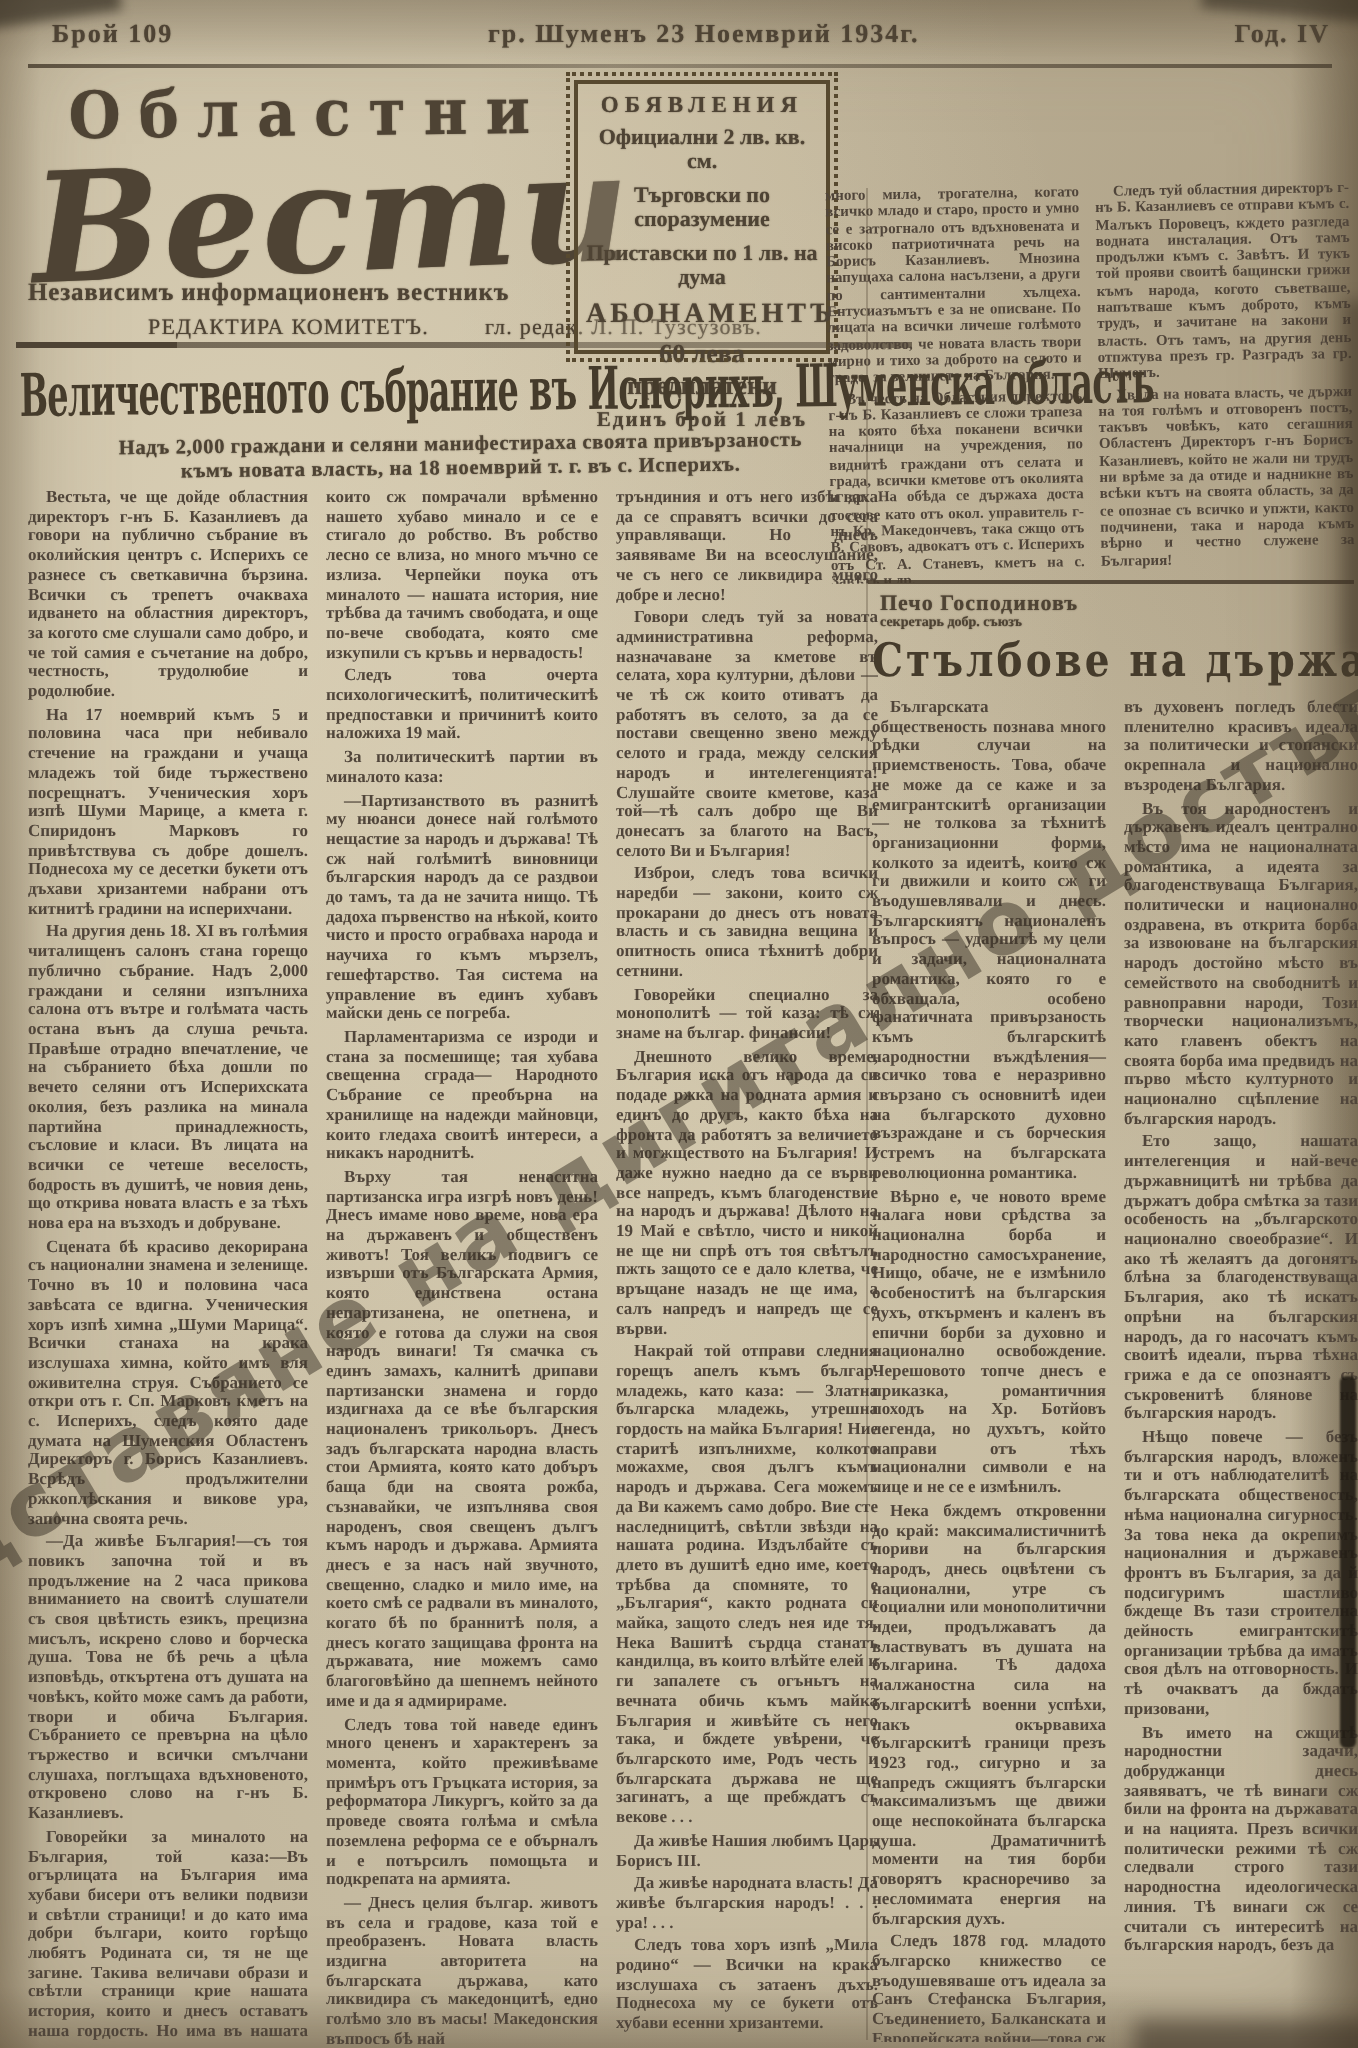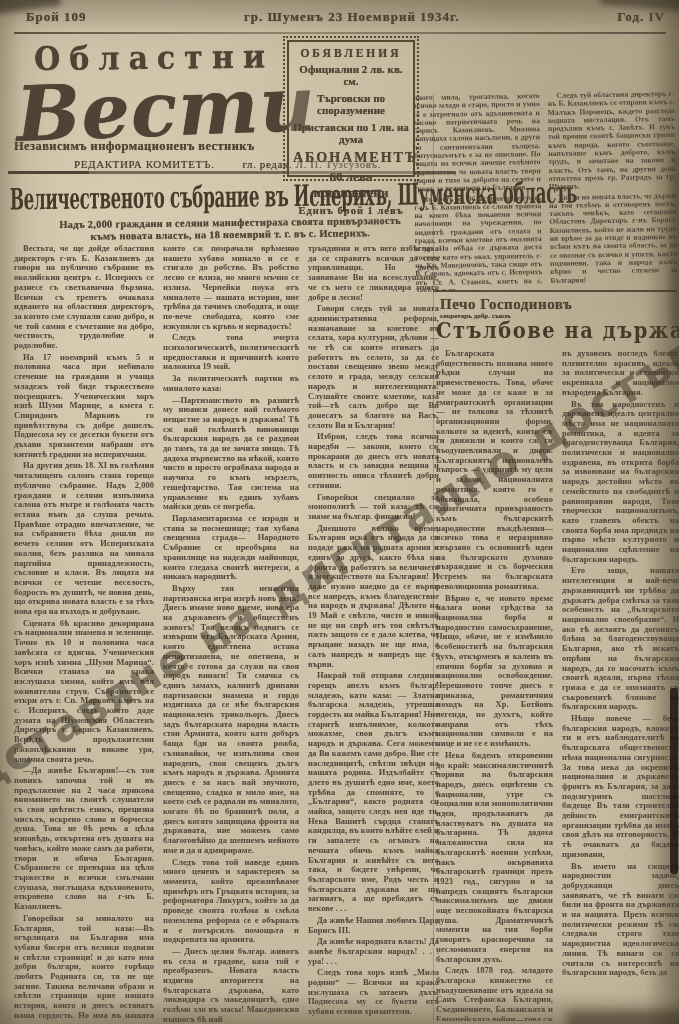--- a/index.html
+++ b/index.html
@@ -65,21 +65,21 @@
   .tcol { text-align:justify; font-weight:bold; color:#50453a; }
   .tcol p { margin:0 0 2px; text-indent:9px; }
   .noindent-first p:first-child { text-indent:0; }
 
   
   .vrule { position:absolute; left:433px; top:94px; width:1px; height:926px; background:rgba(75,63,46,0.3); }
 
   
   .sec-rule { position:absolute; left:434px; top:290px; width:243px; height:2px; background:rgba(70,59,43,0.85); }
   .byline { position:absolute; left:440px; top:296px; width:240px; }
-  .byline .bname { font-size:15px; font-weight:bold; letter-spacing:0.5px; }
+  .byline .bname { font-size:11px; font-weight:bold; letter-spacing:0.5px; }
   .byline .btitle { font-size:7px; font-weight:bold; margin-top:-1px; }
   .sec-headline { position:absolute; left:436px; top:317px; width:243px; font-family:"DejaVu Serif",serif;
                   font-weight:bold; font-size:19.5px; letter-spacing:1.5px; white-space:nowrap;
                   transform:scaleY(1.18); transform-origin:0 0; color:#453b2b; }
   .sec-cols { position:absolute; left:436px; top:349px; width:243px; height:672px; display:flex; gap:9px; overflow:hidden; }
   .sec-cols .tcol { width:117px; font-size:8.5px; line-height:9.7px; }
 
   
   .watermark { position:absolute; left:-130px; top:812px; width:1600px;
                font-family:"DejaVu Sans",sans-serif; font-weight:bold; font-size:44px; letter-spacing:2px;

